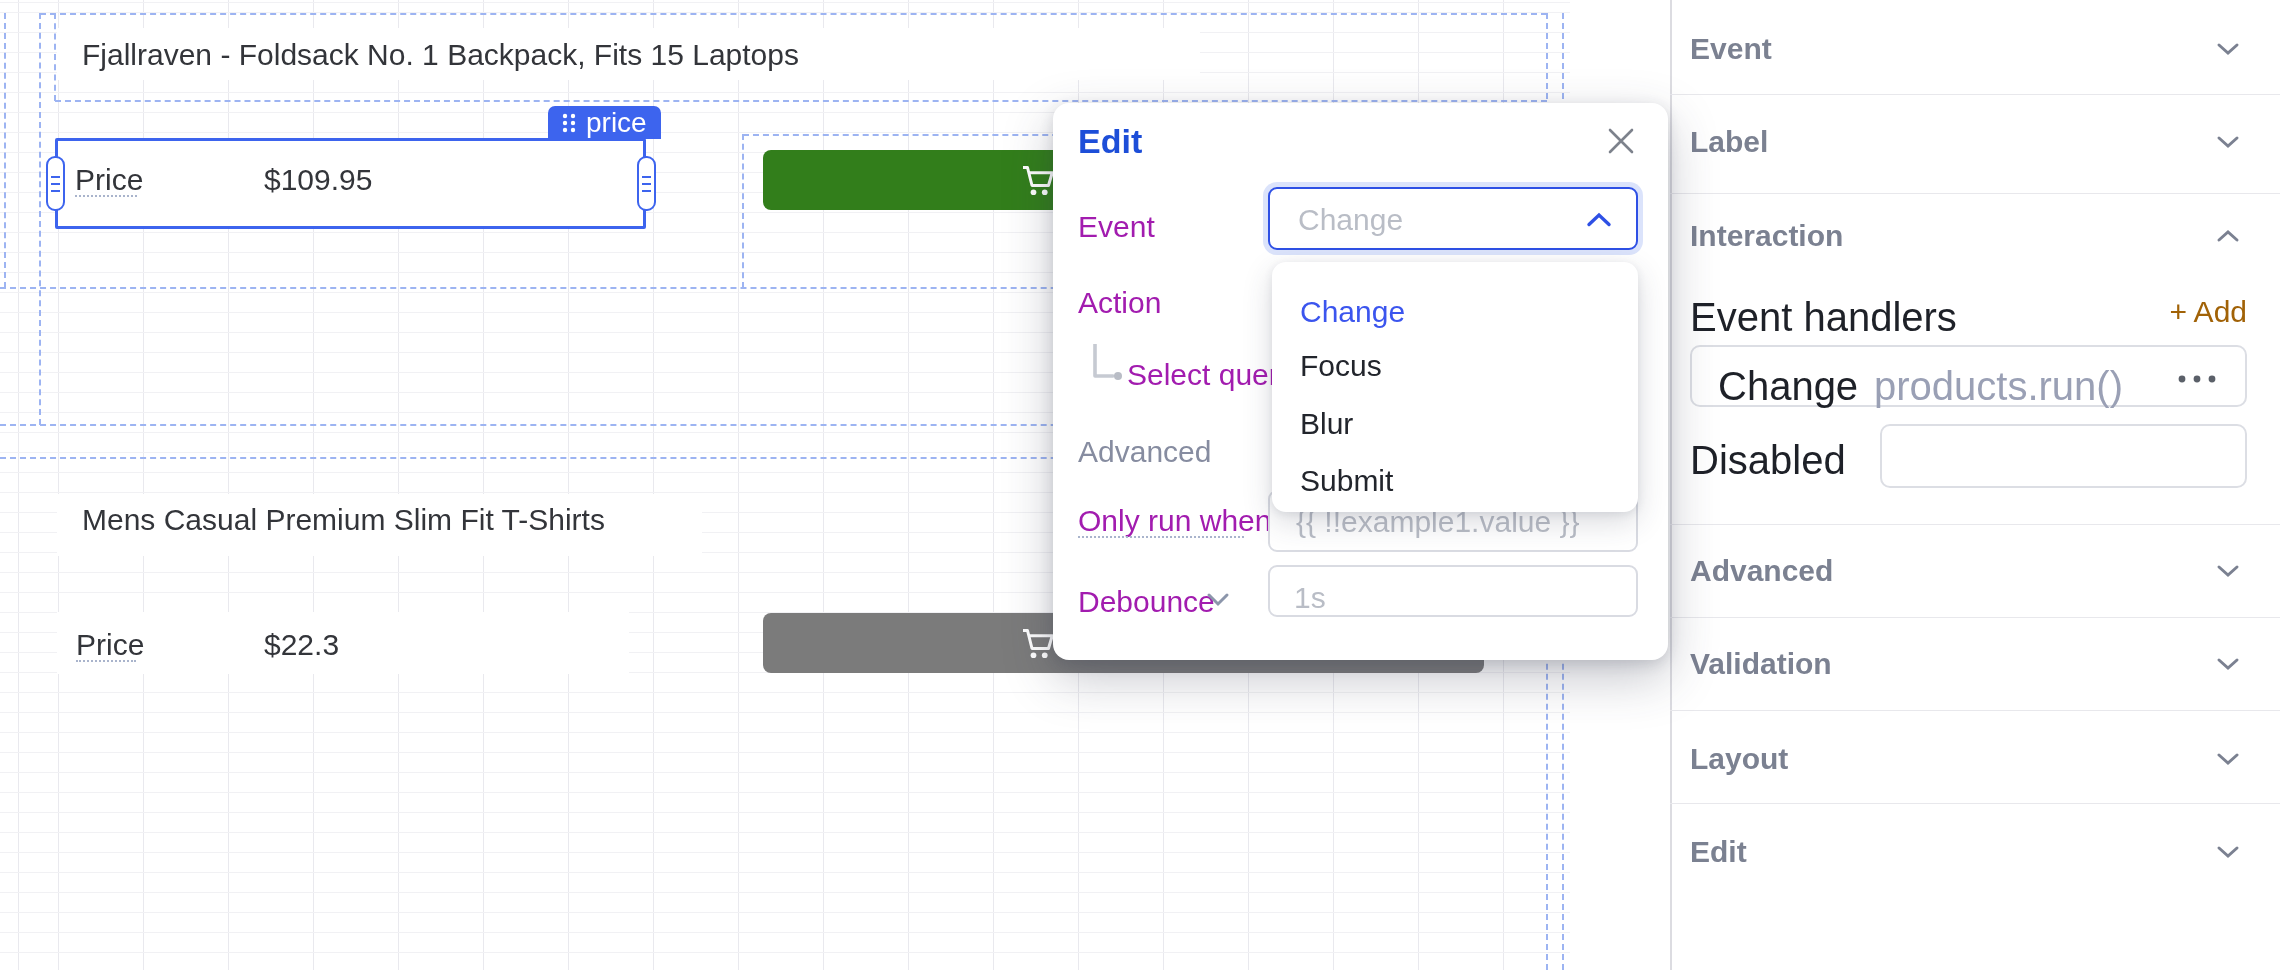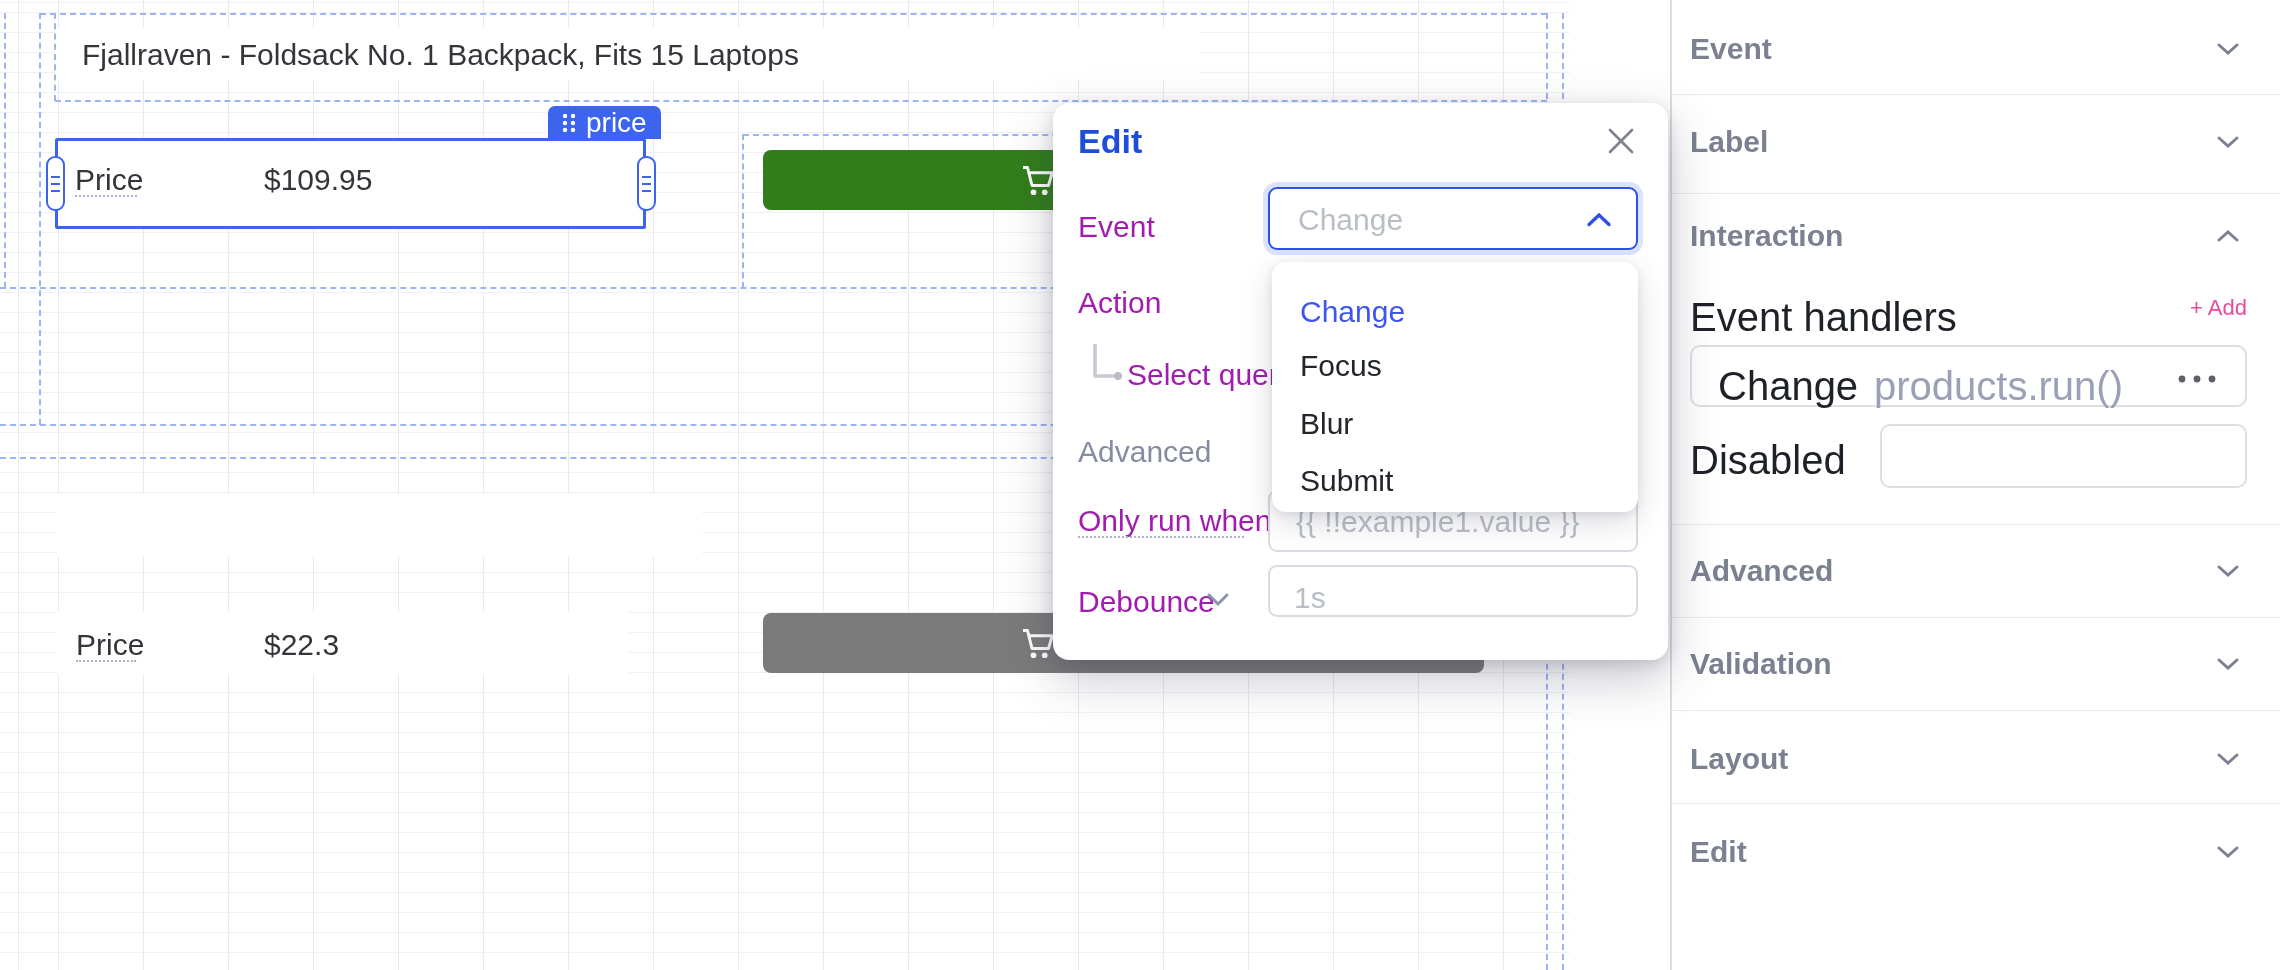--- a/index.html
+++ b/index.html
@@ -39,21 +39,21 @@
             box-shadow:0 10px 30px rgba(50,55,75,.18),0 2px 8px rgba(50,55,75,.10);z-index:60;}
   .opt{position:absolute;left:28px;font-size:30px;color:#22252c;white-space:nowrap;}
   .opt.sel{color:#3b55ee;}
   
   #panel{left:1670px;top:0;width:610px;height:970px;background:#fff;border-left:2px solid #dcdce1;
          box-sizing:border-box;z-index:40;}
   .sec{position:absolute;left:1690px;font-size:30px;font-weight:700;color:#7b8191;white-space:nowrap;z-index:41;}
   .divider{position:absolute;left:1670px;width:610px;height:1px;background:#e8e8ec;z-index:41;}
   .p-text{position:absolute;font-size:40px;color:#1e2128;white-space:nowrap;z-index:41;}
   .chev{position:absolute;z-index:41;}
-  #add-btn{position:absolute;right:33px;top:295px;font-size:22px;color:#ec4899;z-index:41;white-space:nowrap;}
+  #add-btn{position:absolute;right:33px;top:295px;font-size:30px;color:#a16207;z-index:41;white-space:nowrap;}
   .p-field{position:absolute;background:#fff;border:2px solid #dcdee4;border-radius:10px;box-sizing:border-box;z-index:41;}
 </style>
 </head>
 <body>
 
 <div id="app">
 
   <div id="canvas" class="abs">
     <div id="grid" class="abs"></div>
 
@@ -106,20 +106,21 @@
       </div>
 
     <div class="btn abs" style="left:763px;top:150px;width:721px;height:60px;background:#327e1b">
       <svg class="abs" style="left:257px;top:13px" width="36" height="36" viewBox="0 0 24 24">
         <path d="M2 3h3l3 12h11l2.5-8.5H6.5" fill="none" stroke="#fff" stroke-width="2" stroke-linejoin="round"></path>
         <circle cx="9" cy="19.5" r="1.9" fill="#fff"></circle>
           <circle cx="16.5" cy="19.5" r="1.9" fill="#fff"></circle>
       </svg>
     </div>
 
+    <div class="abs canvas-text" style="left:82px;top:503px">Mens Casual Premium Slim Fit T-Shirts</div>
     <div class="abs canvas-text" style="left:76px;top:628px">Price</div>
     <div class="abs dotted-u" style="left:76px;top:660px;width:60px"></div>
     <div class="abs canvas-text" style="left:264px;top:628px">$22.3</div>
 
     <div class="btn abs" style="left:763px;top:613px;width:721px;height:60px;background:#7b7b7b">
       <svg class="abs" style="left:257px;top:13px" width="36" height="36" viewBox="0 0 24 24">
         <path d="M2 3h3l3 12h11l2.5-8.5H6.5" fill="none" stroke="#fff" stroke-width="2" stroke-linejoin="round"></path>
         <circle cx="9" cy="19.5" r="1.9" fill="#fff"></circle>
           <circle cx="16.5" cy="19.5" r="1.9" fill="#fff"></circle>
       </svg>

